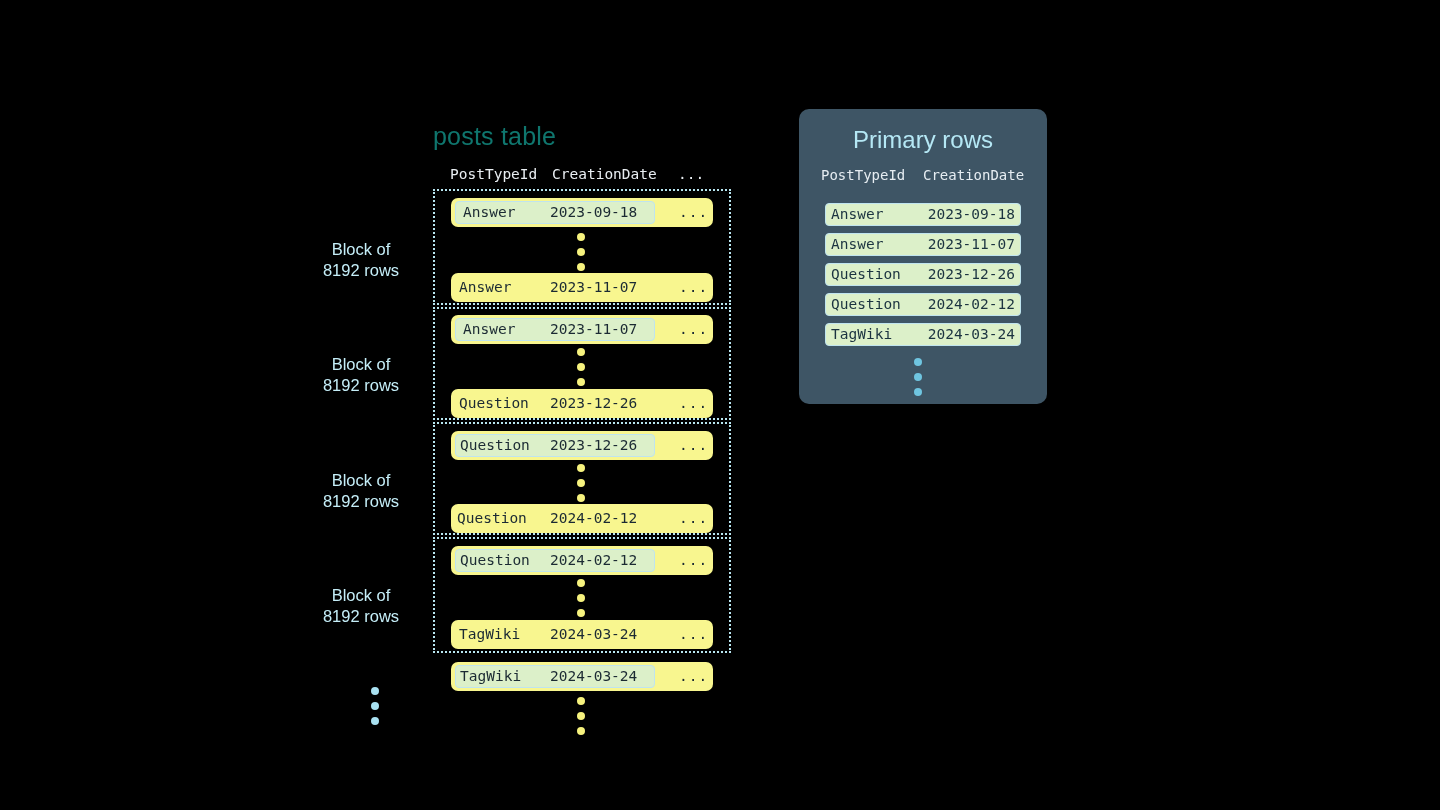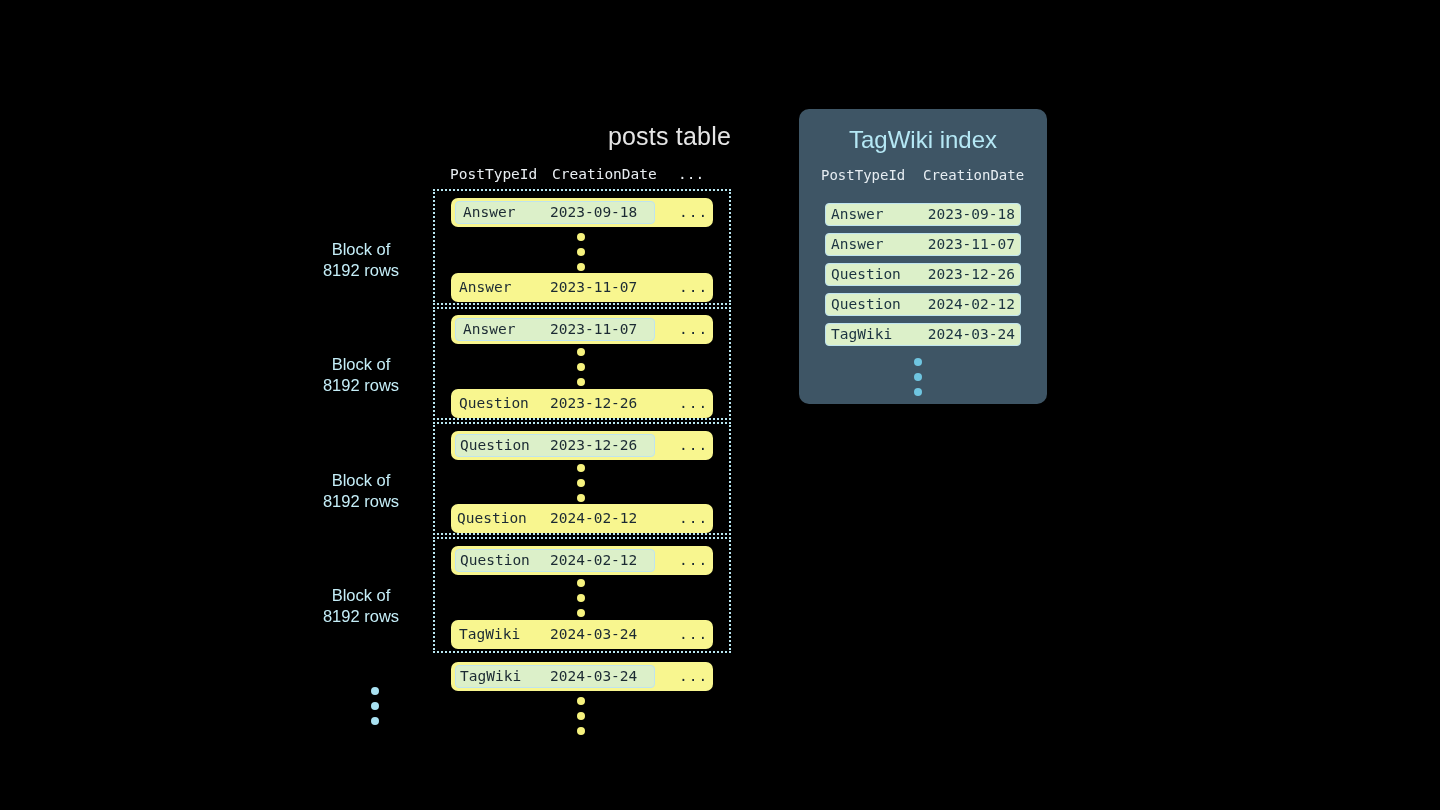--- a/index.html
+++ b/index.html
@@ -22,24 +22,24 @@
     width: 1440px;
     height: 810px;
   }
 
   
   .posts-title {
     position: absolute;
     left: 433px;
     top: 122px;
     width: 298px;
-    text-align: right;
+    text-align: left;
     font-size: 25px;
     font-weight: 400;
-    color: #e5e5e5;
+    color: #0f766e;
     letter-spacing: 0.2px;
     font-family: "Liberation Sans", sans-serif;
   }
 
   .posts-colheader {
     position: absolute;
     left: 433px;
     top: 166px;
     width: 298px;
     height: 20px;
@@ -306,21 +306,21 @@
       <i></i>
       <i></i>
     </div>
   <div class="vdots vdots-blue" style="left:371px; top:687px">
       <i></i>
       <i></i>
       <i></i>
     </div>
 
   <div class="index-panel">
-    <div class="index-title">TagWiki index</div>
+    <div class="index-title">Primary rows</div>
 
     <div class="index-colheader">
       <span class="c-type">PostTypeId</span>
       <span class="c-date">CreationDate</span>
     </div>
 
     <div class="irow ir-0">
       <span class="it">Answer</span>
       <span class="id">2023-09-18</span>
     </div>

